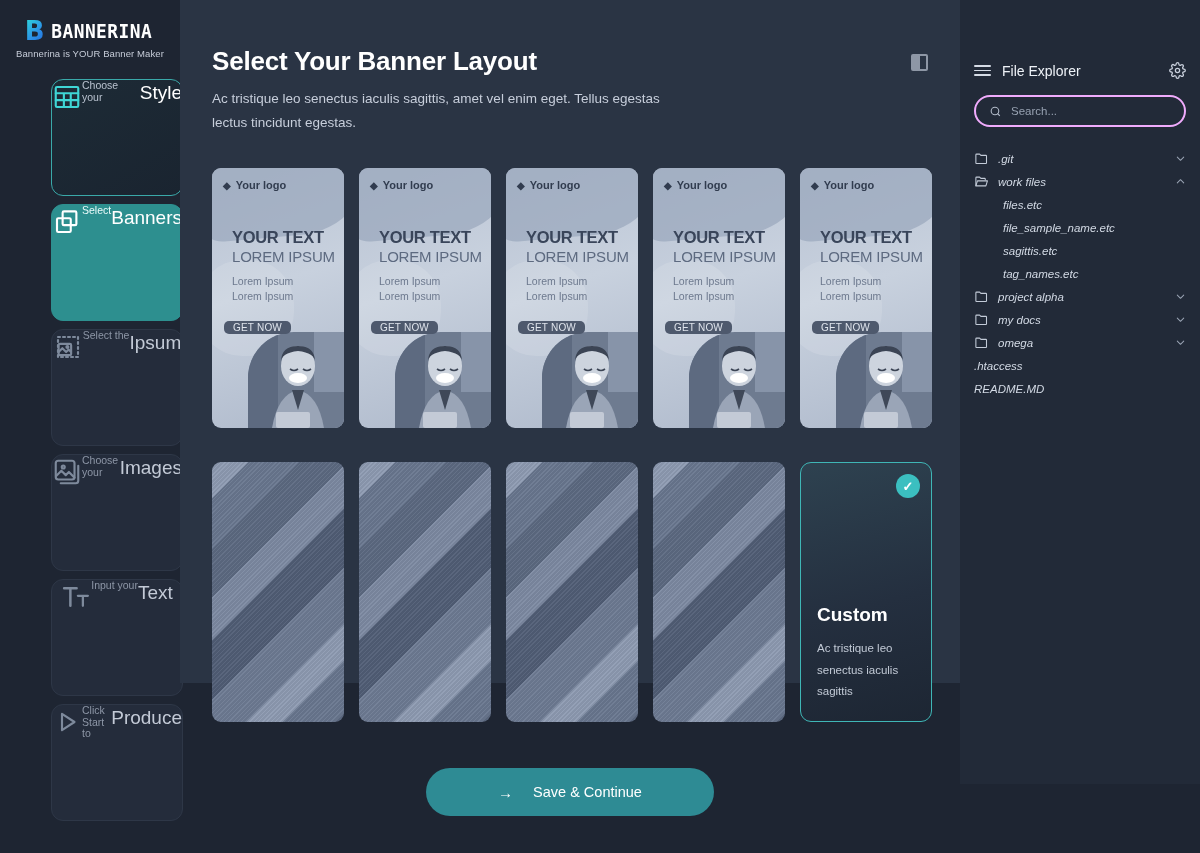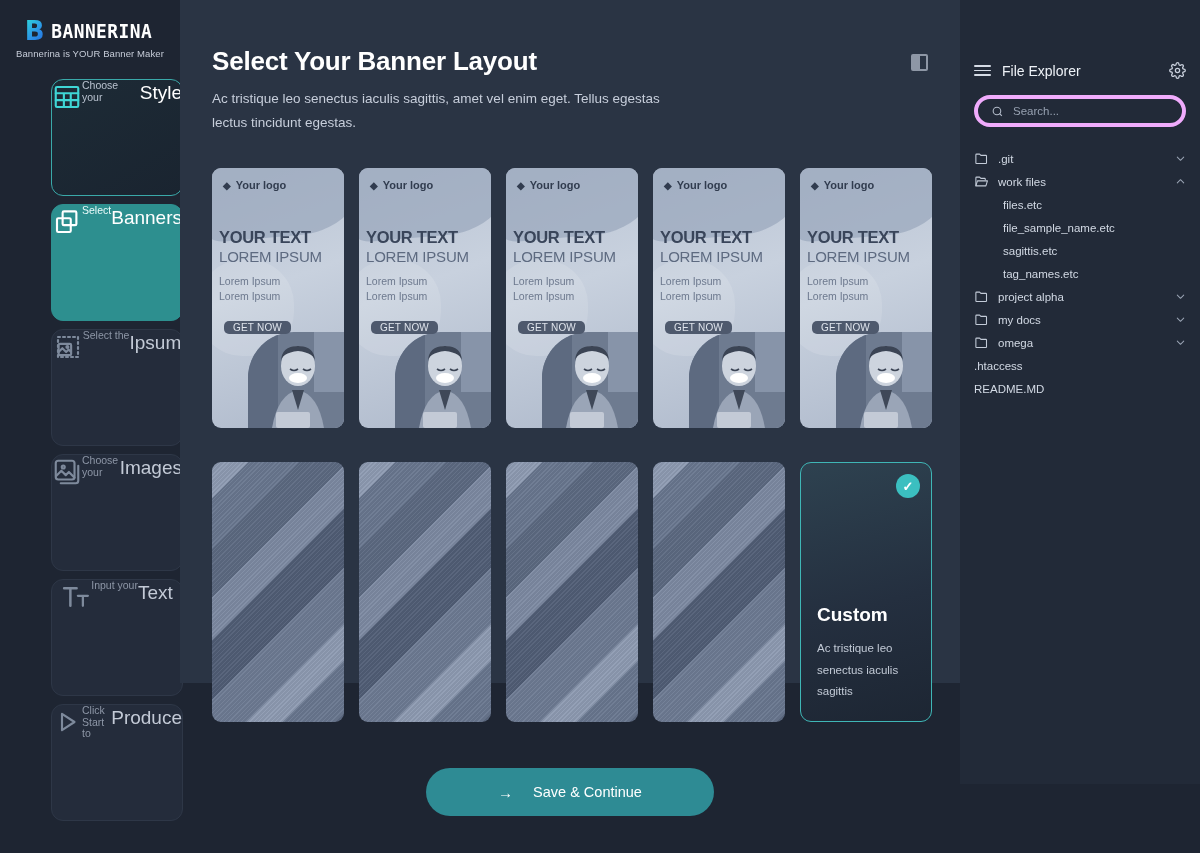--- a/index.html
+++ b/index.html
@@ -97,21 +97,21 @@
   .bcard .blob {
     position: absolute; width: 96px; height: 96px; border-radius: 46%;
     background: rgba(255,255,255,0.13); top: 92px; left: -14px;
   }
   .bcard .logo-line {
     position: absolute; top: 11px; left: 11px;
     display: flex; align-items: center; gap: 5px;
     font-size: 11px; font-weight: bold; color: #313c4f; z-index: 4;
   }
   .bcard .dia { font-size: 10px; color: #313c4f; }
-  .btxt { position: absolute; left: 7px; top: 60px; z-index: 4; }
+  .btxt { position: absolute; left: 20px; top: 60px; z-index: 4; }
   .btxt .h1 { font-size: 16.5px; font-weight: bold; color: #39455a; letter-spacing: -0.3px; }
   .btxt .h2 { font-size: 15px; color: #5d6a80; margin-top: 1px; letter-spacing: -0.2px; }
   .btxt .p { font-size: 10.5px; color: #6d798e; margin-top: 9px; line-height: 1.45; }
   .bbtn {
     position: absolute; left: 12px; top: 153px; z-index: 5;
     background: #4e596d; color: #dfe4ec; font-size: 10px;
     padding: 1px 9px; border-radius: 5px; letter-spacing: 0.2px;
   }
   .bphoto {
     position: absolute; right: 0; bottom: 0; width: 96px; height: 96px;
@@ -169,32 +169,32 @@
     flex: 0 0 240px; width: 240px; height: 784px;
     background: #222a38; padding: 62px 14px 0 14px;
   }
   .rhead { display: flex; align-items: center; gap: 11px; }
   .burger { display: flex; flex-direction: column; gap: 3px; cursor: pointer; }
   .burger span { display: block; width: 17px; height: 1.8px; background: #d6dce6; border-radius: 1px; }
   .rtitle { font-size: 14px; color: #eef2f7; font-weight: 500; flex: 1; }
   .gear { cursor: pointer; color: #c8cfdb; display: flex; }
 
   .search {
-    margin-top: 16px; height: 32px; border: 4px solid #f0abfc;
+    margin-top: 16px; height: 32px; border: 2px solid #f0abfc;
     border-radius: 16px; display: flex; align-items: center;
     gap: 9px; padding: 0 13px; cursor: text;
   }
   .search input {
     background: transparent; border: none; outline: none;
     color: #dbe2ec; font-size: 11.5px; width: 100%;
     font-family: "Liberation Sans", sans-serif;
   }
   .search input::placeholder { color: #97a1b1; }
 
-  .tree { margin-top: 20px; }
+  .tree { margin-top: 20px; font-style: italic; }
   .trow {
     display: flex; align-items: center; gap: 9px;
     height: 23px; cursor: pointer; color: #d2d9e4; font-size: 11.5px;
   }
   .trow .nm { flex: 1; }
   .trow .chev { color: #9aa4b4; font-size: 10px; line-height: 1; }
   .trow.file { padding-left: 29px; }
   .trow.root { padding-left: 0px; }
   svg { display: block; }
 </style>

